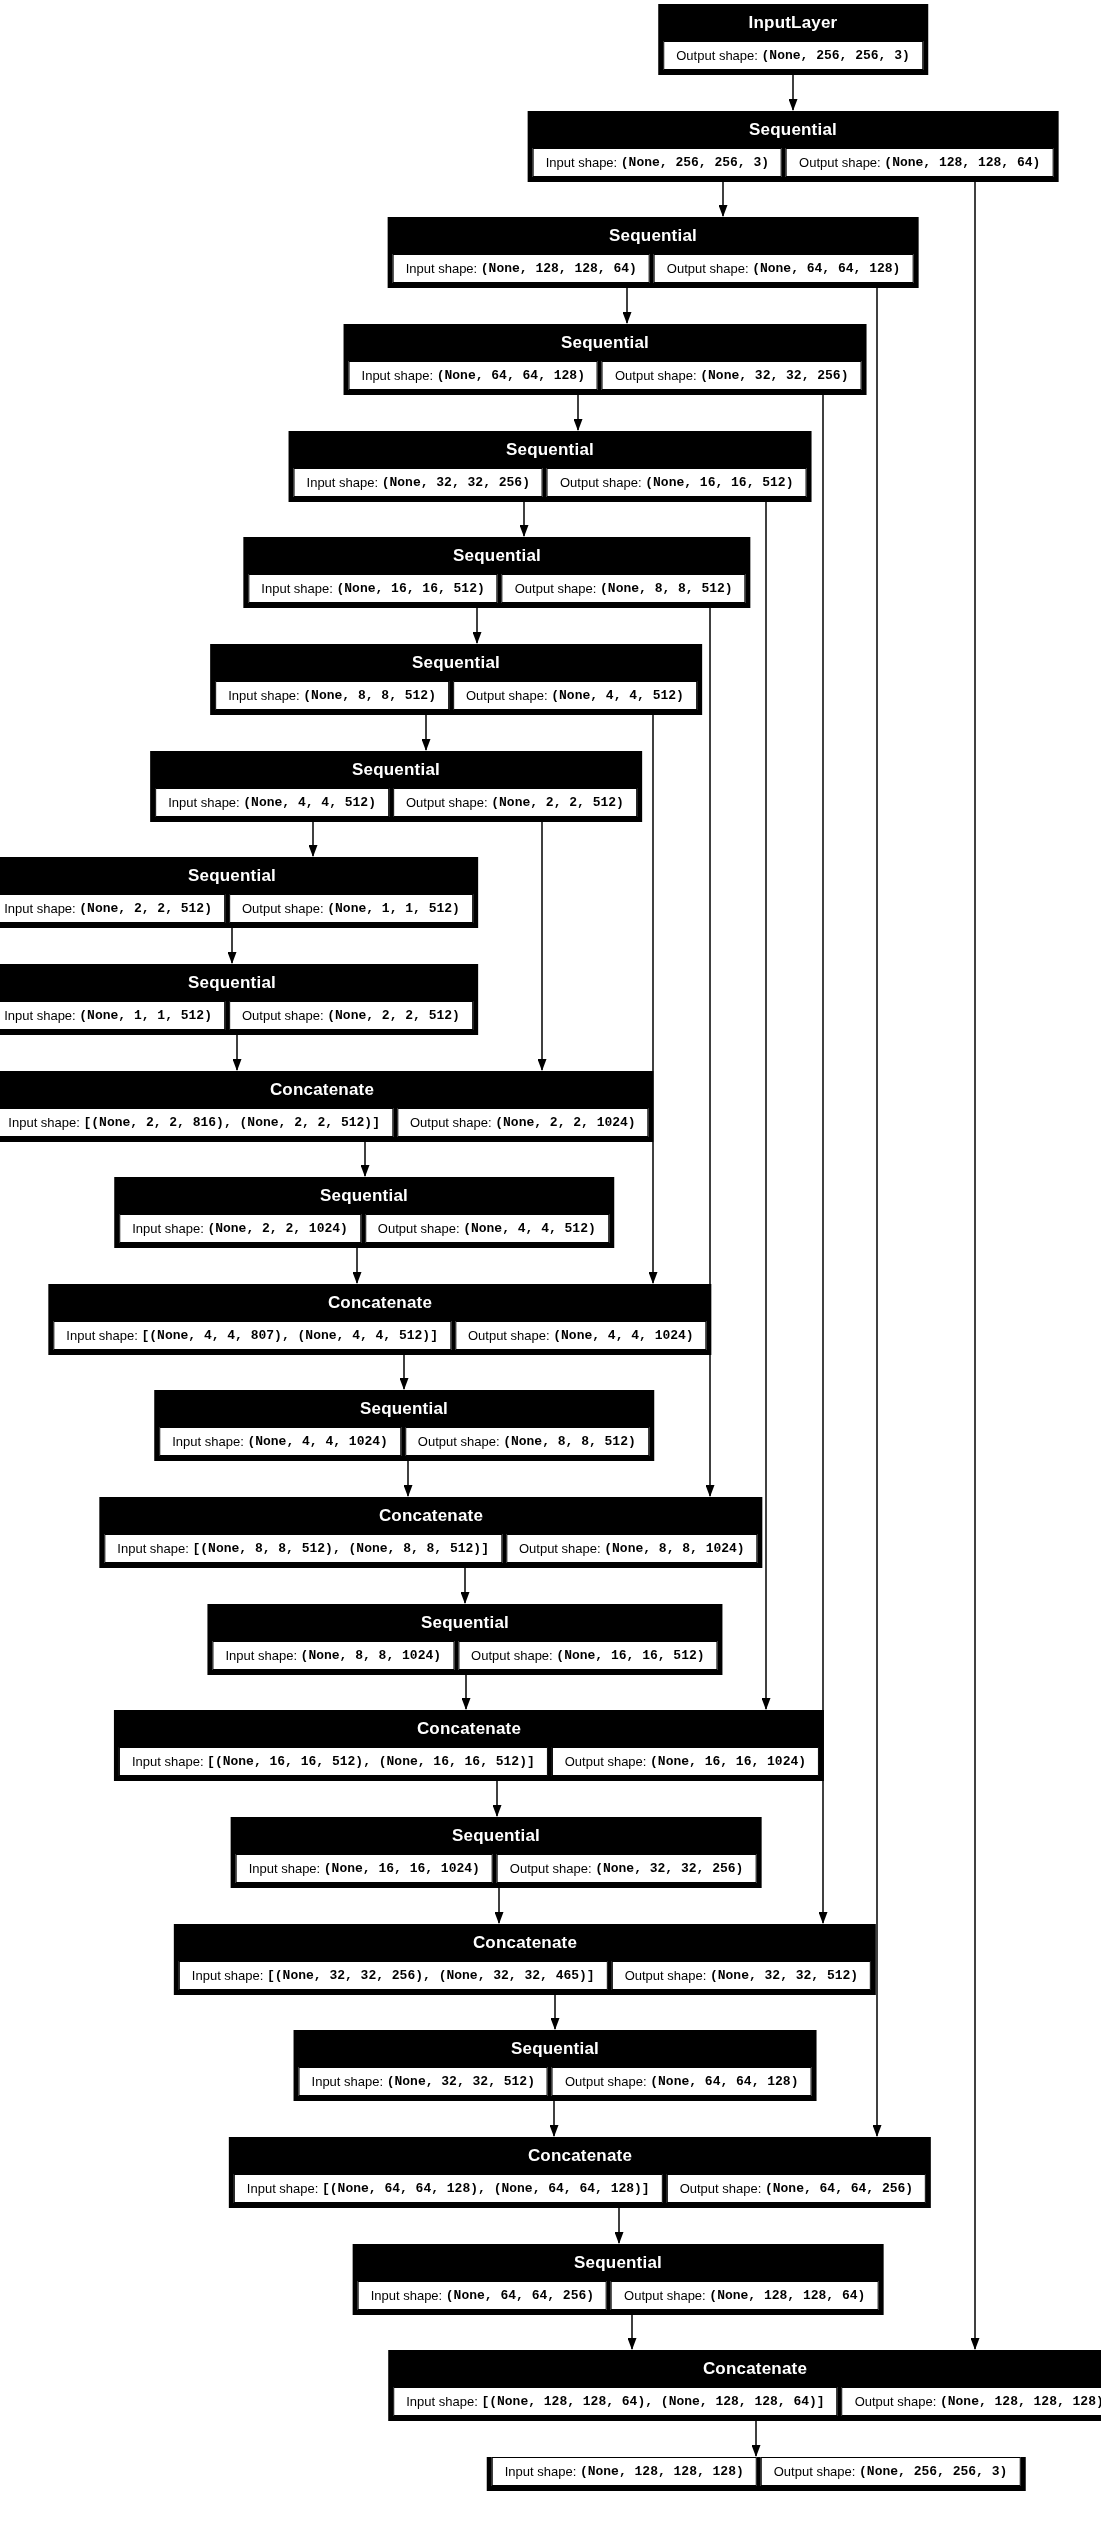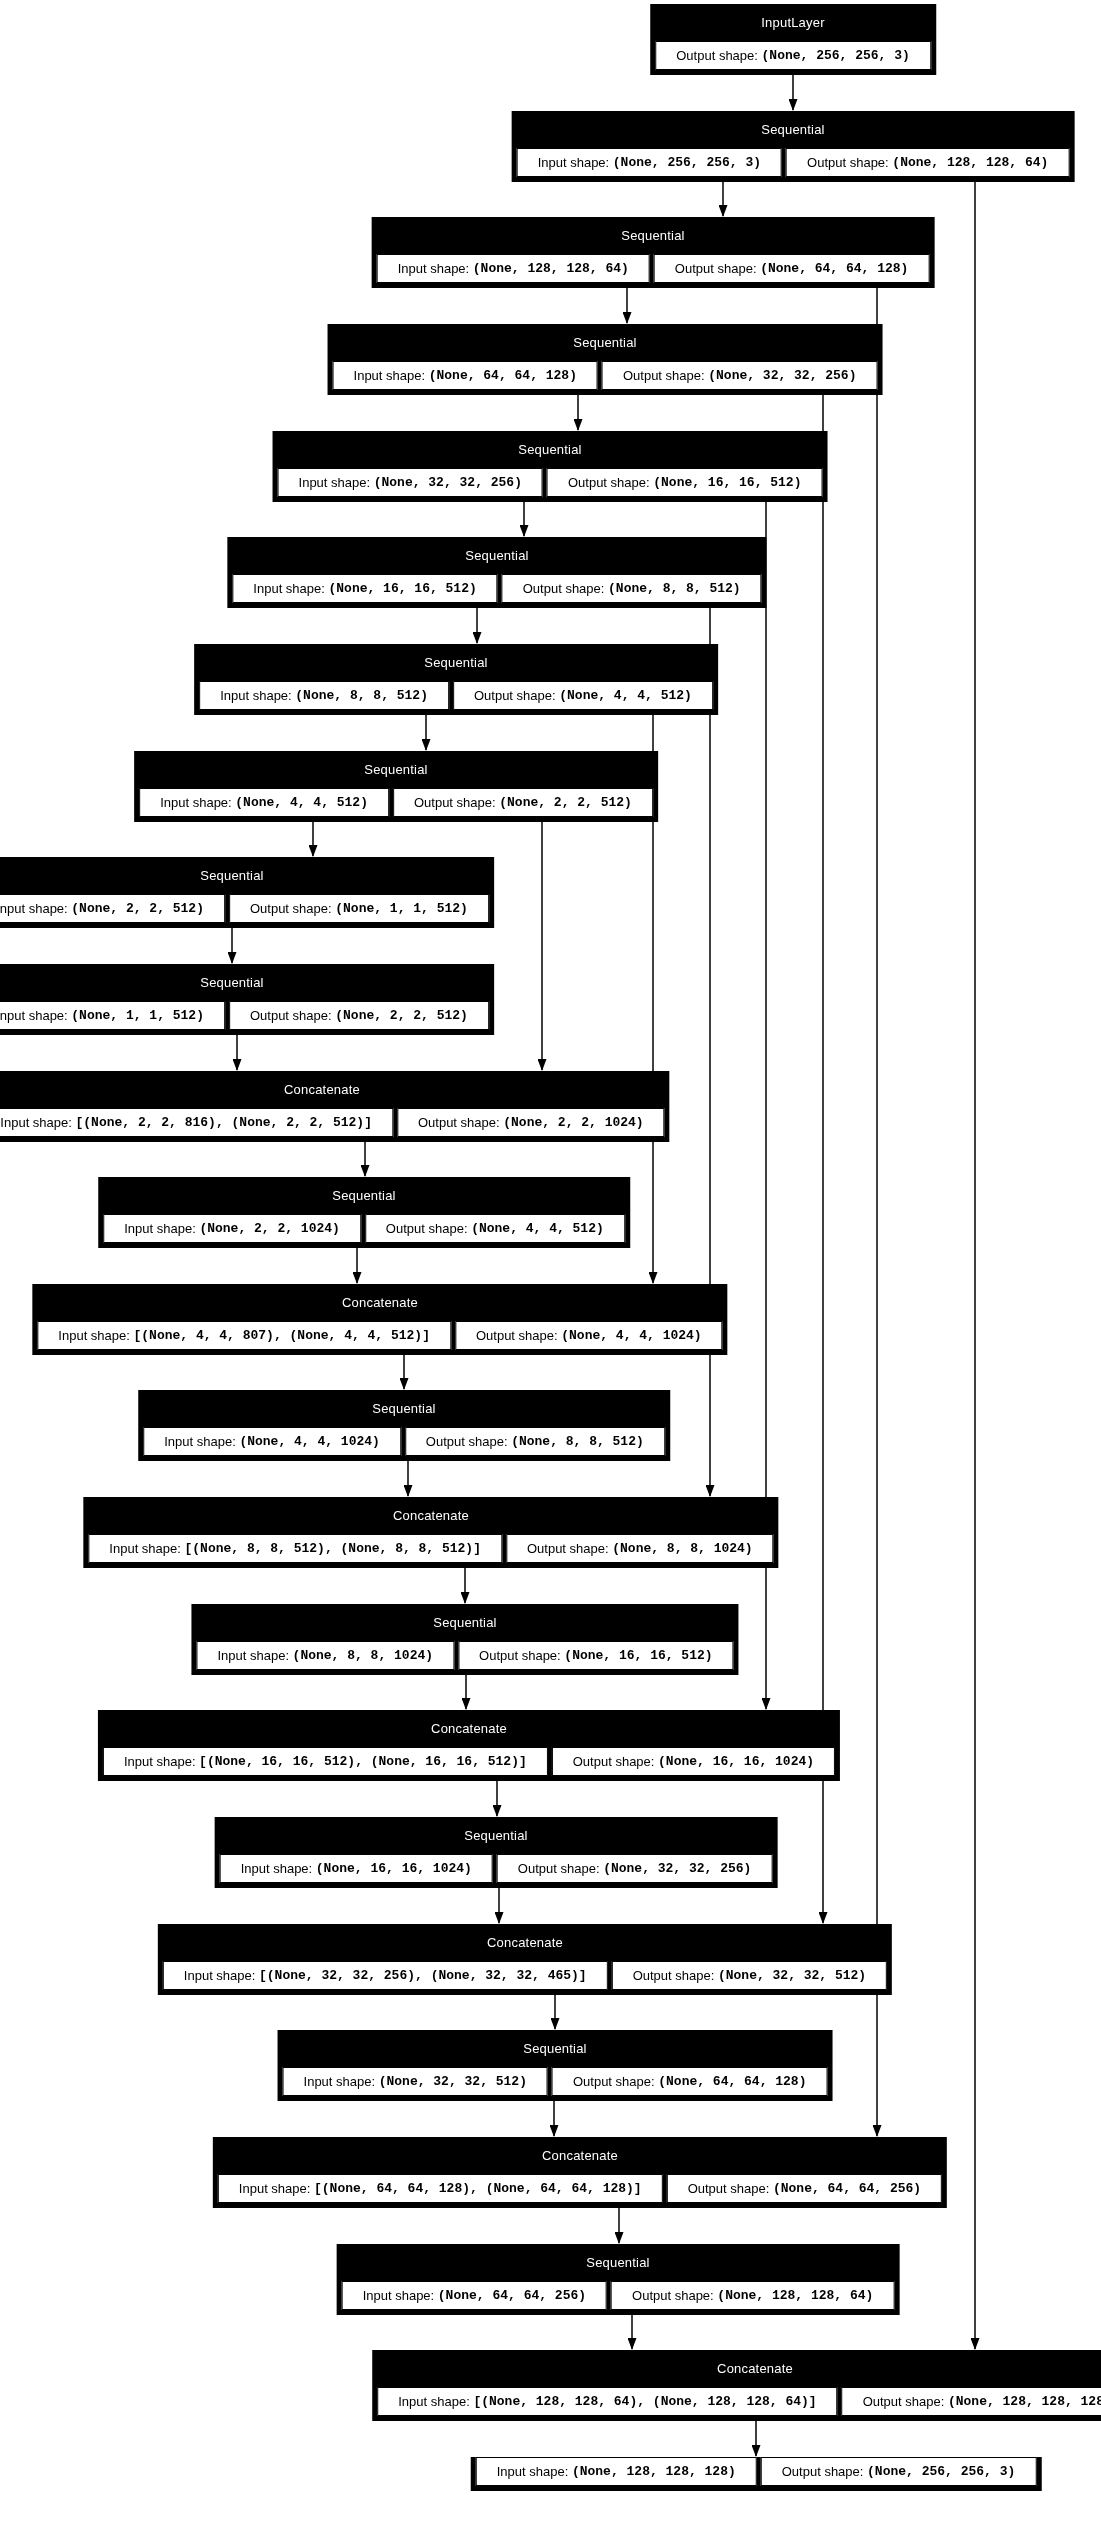--- a/index.html
+++ b/index.html
@@ -16,30 +16,30 @@
     transform:translateX(-50%);
     background:var(--node-fill,#000);
     padding:0 5px 5px 5px;
     box-sizing:border-box;
     white-space:nowrap;
   }
   .hdr{
     height:37px;line-height:37px;
     text-align:center;
     color:var(--node-text,#fff);
-    font-weight:normal;
-    font-size:13px;
+    font-weight:bold;
+    font-size:17px;
     letter-spacing:.2px;
   }
   .cells{display:flex;gap:4px;height:29px;}
   .cell{
     background:var(--cell-fill,#fff);
     border:1px solid #000;
     display:flex;align-items:center;justify-content:center;
-    padding:0 20px;
+    padding:0 12px;
     font-size:13px;
     color:var(--cell-text,#000);
     flex:1 1 auto;
   }
   .cell span{white-space:pre;}
   .cell .shape{font-weight:bold;font-family:Liberation Mono, monospace;}
 </style>
 </head>
 <body>
 

